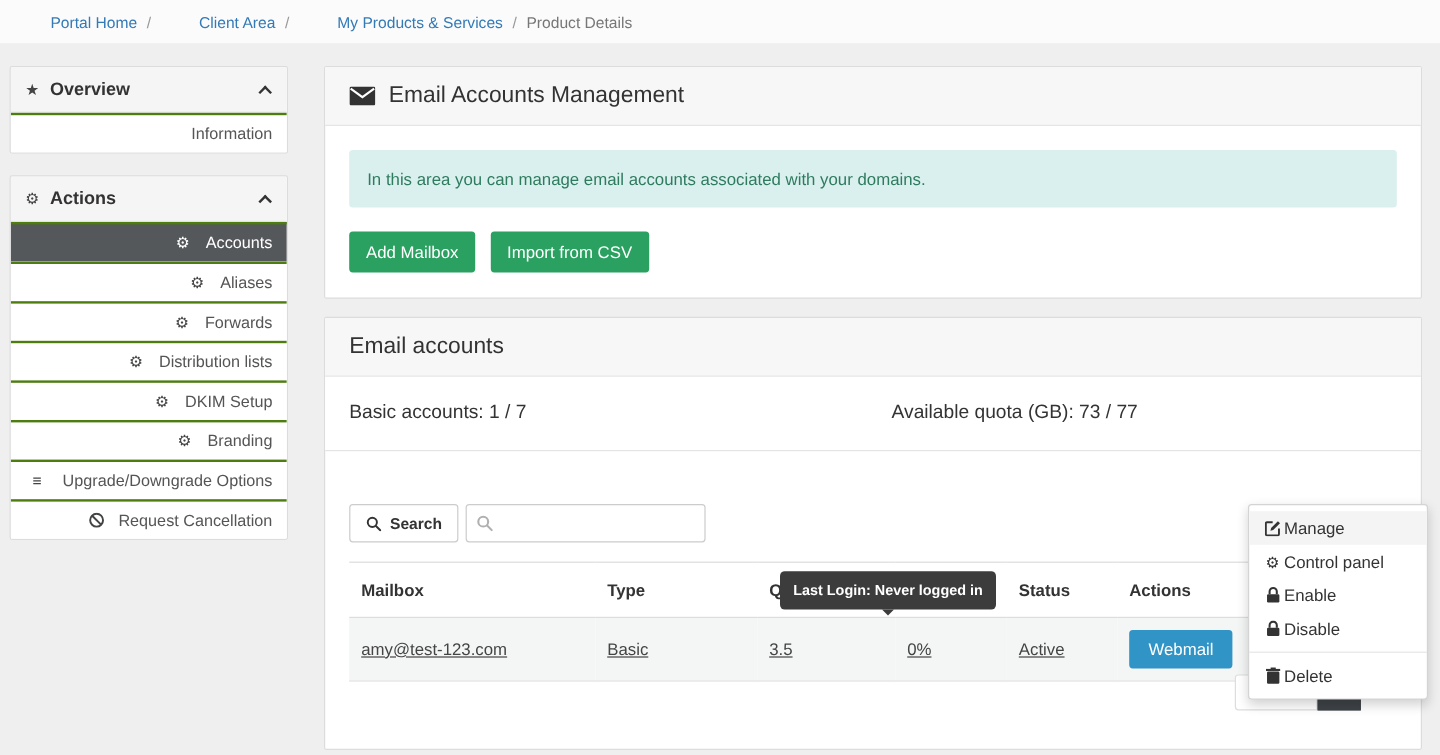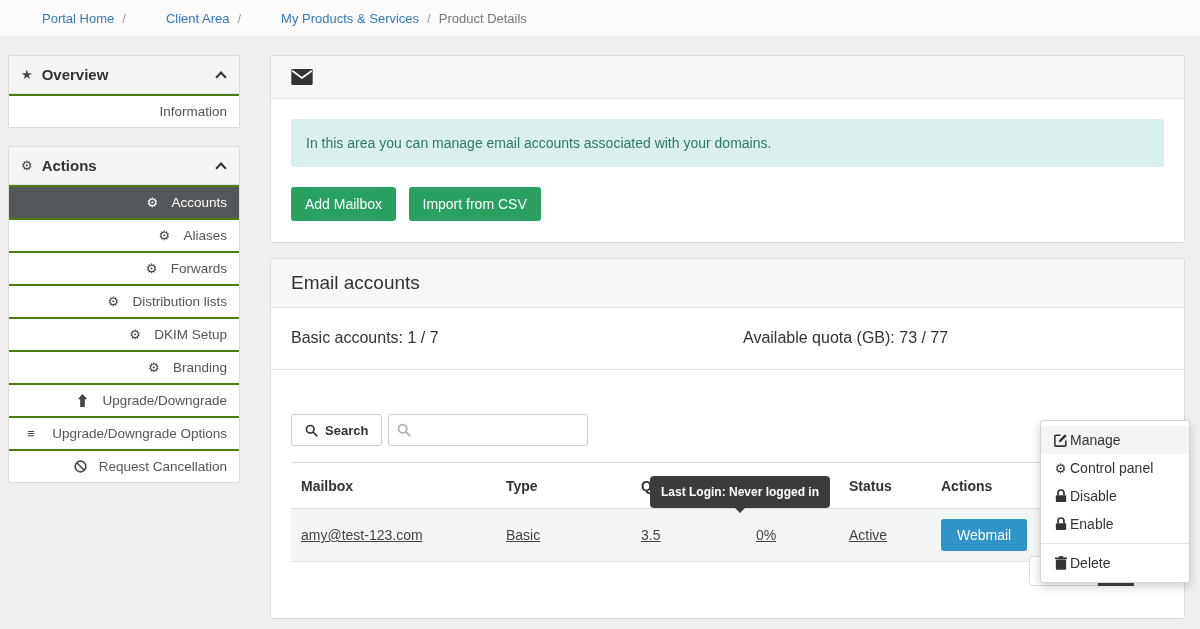--- a/index.html
+++ b/index.html
@@ -140,28 +140,20 @@
       </div>
       <div class="side-item">
         <span class="s-icon">⚙</span>
         <span>DKIM Setup</span>
       </div>
       <div class="side-item">
         <span class="s-icon">⚙</span>
         <span>Branding</span>
       </div>
       <div class="side-item">
-        <span class="s-icon">
-          <svg width="11" height="13" viewBox="0 0 12 14">
-              <path d="M6 0l5.2 5.5H8.5V14h-5V5.5H.8z" fill="#444"></path>
-            </svg>
-        </span>
-        <span>Upgrade/Downgrade</span>
-      </div>
-      <div class="side-item">
         <span class="s-icon" style="font-weight:bold;">≡</span>
         <span>Upgrade/Downgrade Options</span>
       </div>
       <div class="side-item">
         <span class="s-icon">
           <svg width="13" height="13" viewBox="0 0 16 16">
               <circle cx="8" cy="8" r="6.6" fill="none" stroke="#444" stroke-width="2"></circle>
               <line x1="3.4" y1="3.4" x2="12.6" y2="12.6" stroke="#444" stroke-width="2"></line>
             </svg>
         </span>
@@ -173,20 +165,21 @@
   <main class="content">
 
     <section class="card">
       <div class="card-head">
         <span style="display:inline-flex;">
           <svg width="22" height="16" viewBox="0 0 24 18">
               <rect width="24" height="18" rx="1.5" fill="#333"></rect>
               <path d="M1 2l11 8L23 2" fill="none" stroke="#fff" stroke-width="2"></path>
             </svg>
         </span>
+        <span class="card-title">Email Accounts Management</span>
       </div>
       <div class="card-body">
         <div class="alert">In this area you can manage email accounts associated with your domains.</div>
         <div class="btn-row">
           <button class="btn green">Add Mailbox</button>
           <button class="btn green">Import from CSV</button>
         </div>
       </div>
     </section>
 
@@ -280,30 +273,30 @@
       <span class="dd-icon">⚙</span>
       <span>Control panel</span>
     </div>
     <div class="dd-item">
       <span class="dd-icon">
         <svg width="12" height="14" viewBox="0 0 14 16">
             <path d="M3.5 7V4.5a3.5 3.5 0 0 1 7 0V7" fill="none" stroke="#333" stroke-width="2"></path>
             <rect x="1" y="7" width="12" height="8" rx="1.2" fill="#333"></rect>
           </svg>
       </span>
-      <span>Disable</span>
+      <span>Enable</span>
     </div>
     <div class="dd-item">
       <span class="dd-icon">
         <svg width="12" height="14" viewBox="0 0 14 16">
             <path d="M3.5 7V4.5a3.5 3.5 0 0 1 7 0V7" fill="none" stroke="#333" stroke-width="2"></path>
             <rect x="1" y="7" width="12" height="8" rx="1.2" fill="#333"></rect>
           </svg>
       </span>
-      <span>Enable</span>
+      <span>Disable</span>
     </div>
     <div class="dd-divider"></div>
     <div class="dd-item">
       <span class="dd-icon">
         <svg width="12" height="14" viewBox="0 0 14 16">
             <rect x="1" y="4" width="12" height="12" rx="1.2" fill="#333"></rect>
             <rect x="0" y="1.5" width="14" height="2" fill="#333"></rect>
             <rect x="4.5" y="0" width="5" height="2" fill="#333"></rect>
           </svg>
       </span>

